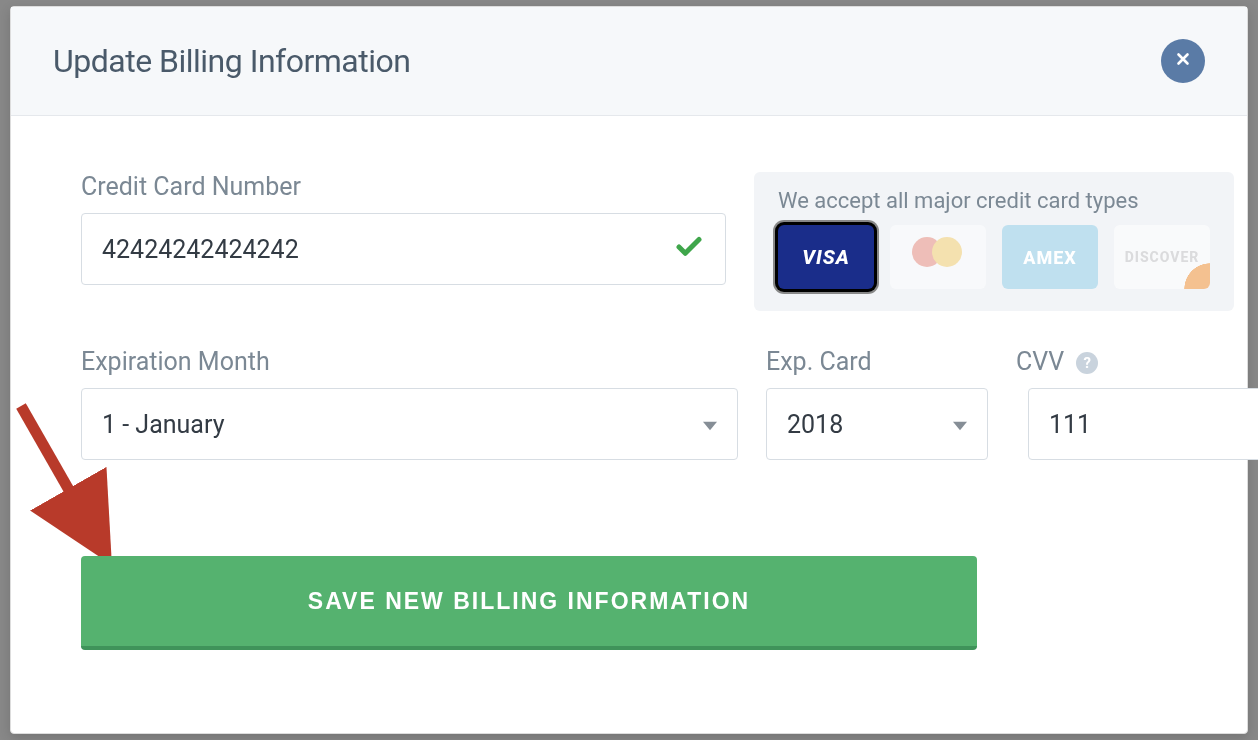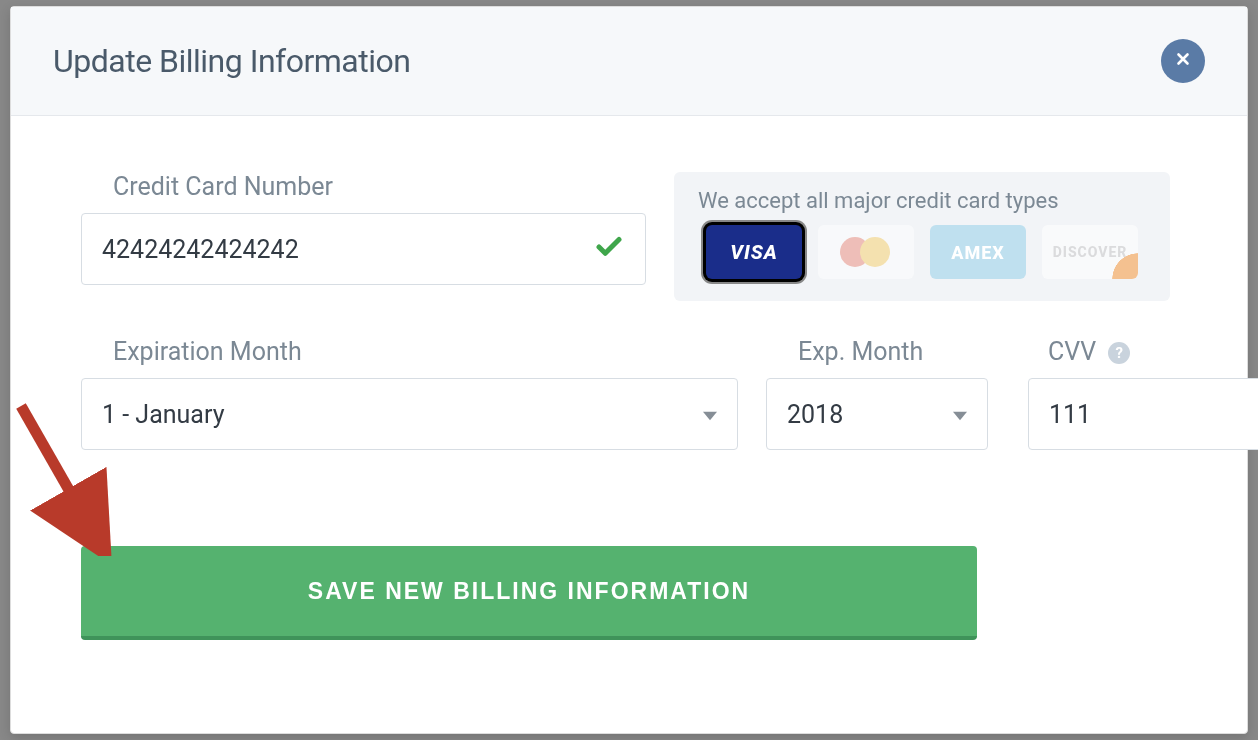--- a/index.html
+++ b/index.html
@@ -19,44 +19,44 @@
   }
   .close-btn {
     width: 44px; height: 44px; border-radius: 50%; background: #5a7ba6;
     display: flex; align-items: center; justify-content: center; color: #fff;
     font-size: 22px; cursor: pointer; border: none;
   }
   .close-btn svg { width: 18px; height: 18px; }
   .modal-body { padding: 56px 70px 40px 70px; flex: 1; position: relative; }
   .row { display: flex; gap: 28px; margin-bottom: 36px; }
   .field { display: flex; flex-direction: column; }
-  .label { font-size: 25px; color: #7b8894; margin-bottom: 12px; font-weight: 400; margin-left: 32px; }
+  .label { font-size: 25px; color: #7b8894; margin-bottom: 12px; font-weight: 400; }
   .input, .select {
     border: 1px solid #d7dde3; border-radius: 4px; background: #fff;
     font-size: 25px; color: #333b44; padding: 18px 20px; height: 72px;
     display: flex; align-items: center;
   }
   .select { justify-content: space-between; cursor: pointer; }
-  .cc-input-wrap { position: relative; width: 565px; }
+  .cc-input-wrap { position: relative; width: 645px; }
   .cc-input { width: 100%; padding-right: 60px; }
   .check-icon { position: absolute; right: 22px; top: 50%; transform: translateY(-50%); color: #3fa64b; }
   .check-icon svg { width: 30px; height: 30px; }
   .dropdown-caret { color: #868e96; }
   .dropdown-caret svg { width: 14px; height: 14px; }
   .exp-month-select { width: 657px; }
   .exp-year-select { width: 222px; }
   .cvv-input { width: 248px; margin-left: 12px; }
   .accept-panel {
     background: #f2f4f7; border-radius: 6px; padding: 16px 24px 22px 24px;
     width: 496px; display: flex; flex-direction: column; gap: 12px;
   }
   .accept-text { font-size: 22px; color: #7b8894; text-align: left; }
   .card-logos { display: flex; gap: 16px; justify-content: center; }
   .card-logo {
-    width: 96px; height: 54px; border-radius: 6px; display: flex;
+    width: 96px; height: 64px; border-radius: 6px; display: flex;
     align-items: center; justify-content: center; font-weight: 800;
     letter-spacing: 1px;
   }
   .visa { background: #1a2d8a; color: #fff; font-style: italic; font-size: 20px; box-shadow: 0 0 0 3px #000, 0 0 0 5px #888; }
   .mc { background: #fff; position: relative; opacity: 0.5; }
   .mc::before, .mc::after { content:""; position:absolute; width:30px; height:30px; border-radius:50%; top:12px; }
   .mc::before { background:#eb8a7a; left:22px; }
   .mc::after { background:#f7cf6a; left:42px; }
   .discover { background:#fff; color:#ccc; font-size:14px; position:relative; opacity:0.6; }
   .discover::after { content:""; position:absolute; right:0; bottom:0; width:30px; height:30px; background: radial-gradient(circle at bottom right, #f6a04d 60%, transparent 61%); border-bottom-right-radius:6px; }
@@ -128,21 +128,21 @@
           <span>1 - January</span>
           <span class="dropdown-caret">
             <svg viewBox="0 0 10 6" fill="currentColor">
                 <path d="M0 0h10L5 6z"></path>
               </svg>
           </span>
         </div>
       </div>
 
       <div class="field">
-        <label class="label">Exp. Month</label>
+        <label class="label">Exp. Card</label>
         <div class="select exp-year-select">
           <span>2018</span>
           <span class="dropdown-caret">
             <svg viewBox="0 0 10 6" fill="currentColor">
                 <path d="M0 0h10L5 6z"></path>
               </svg>
           </span>
         </div>
       </div>
 

